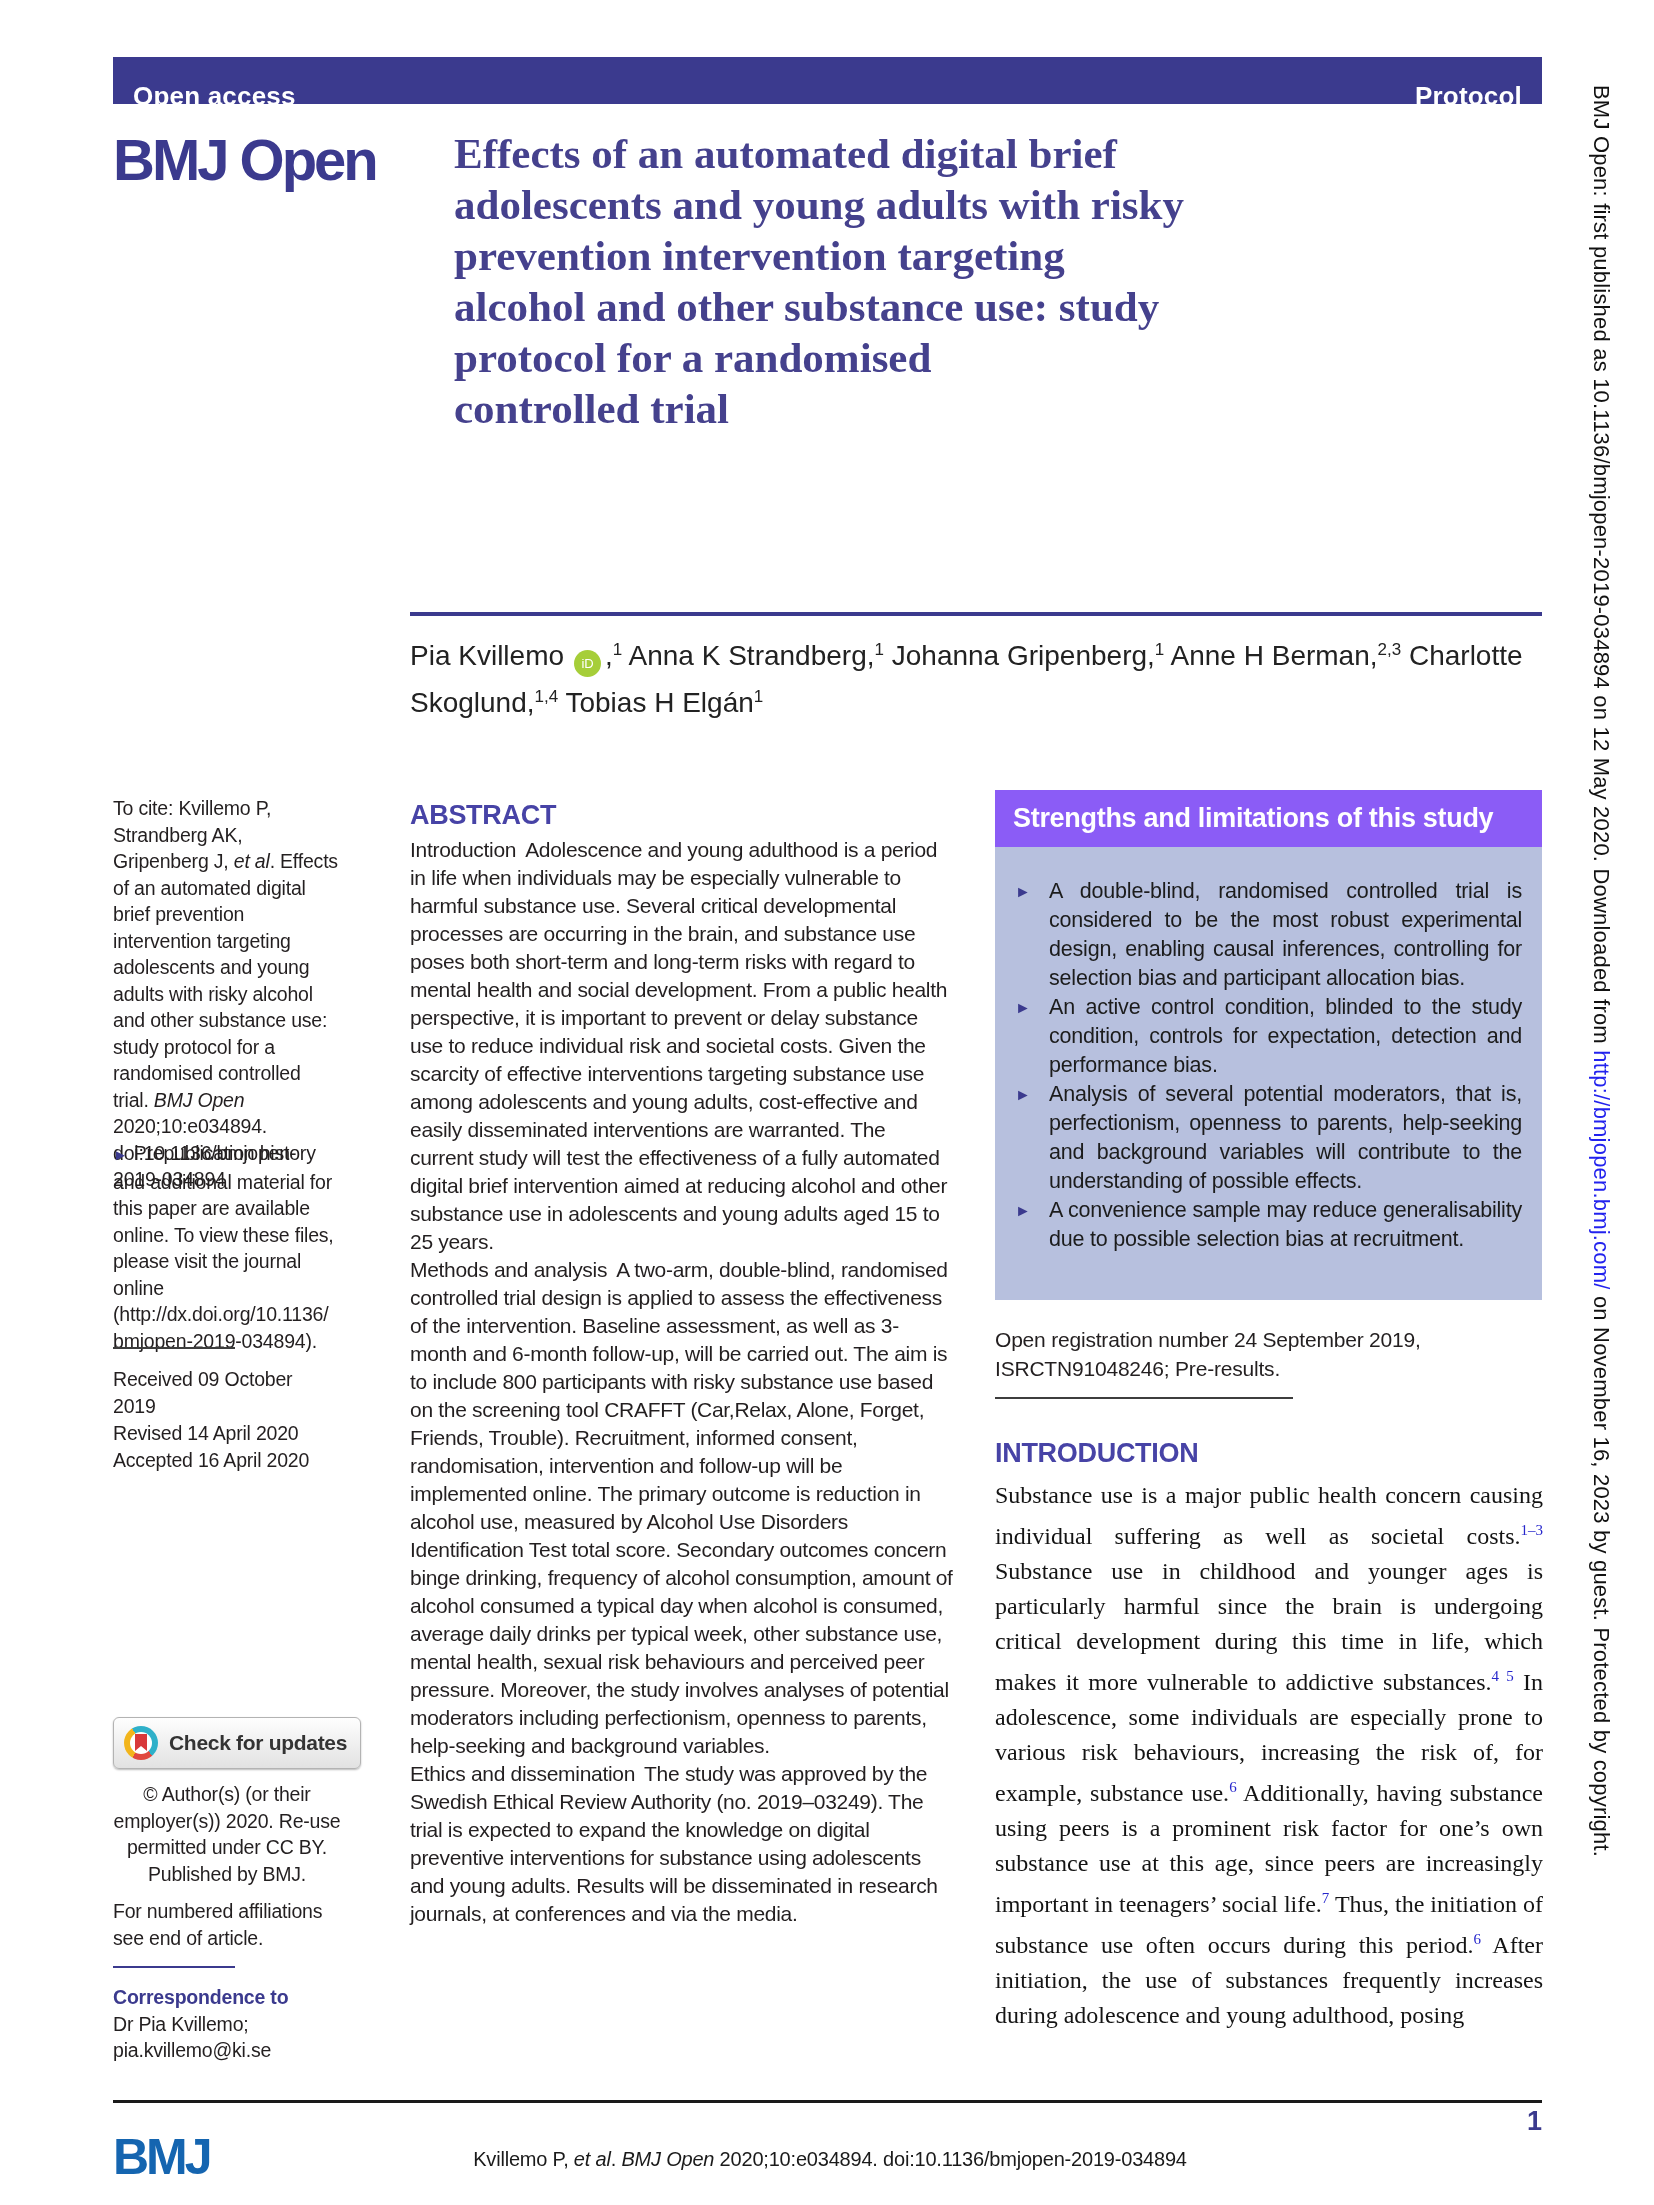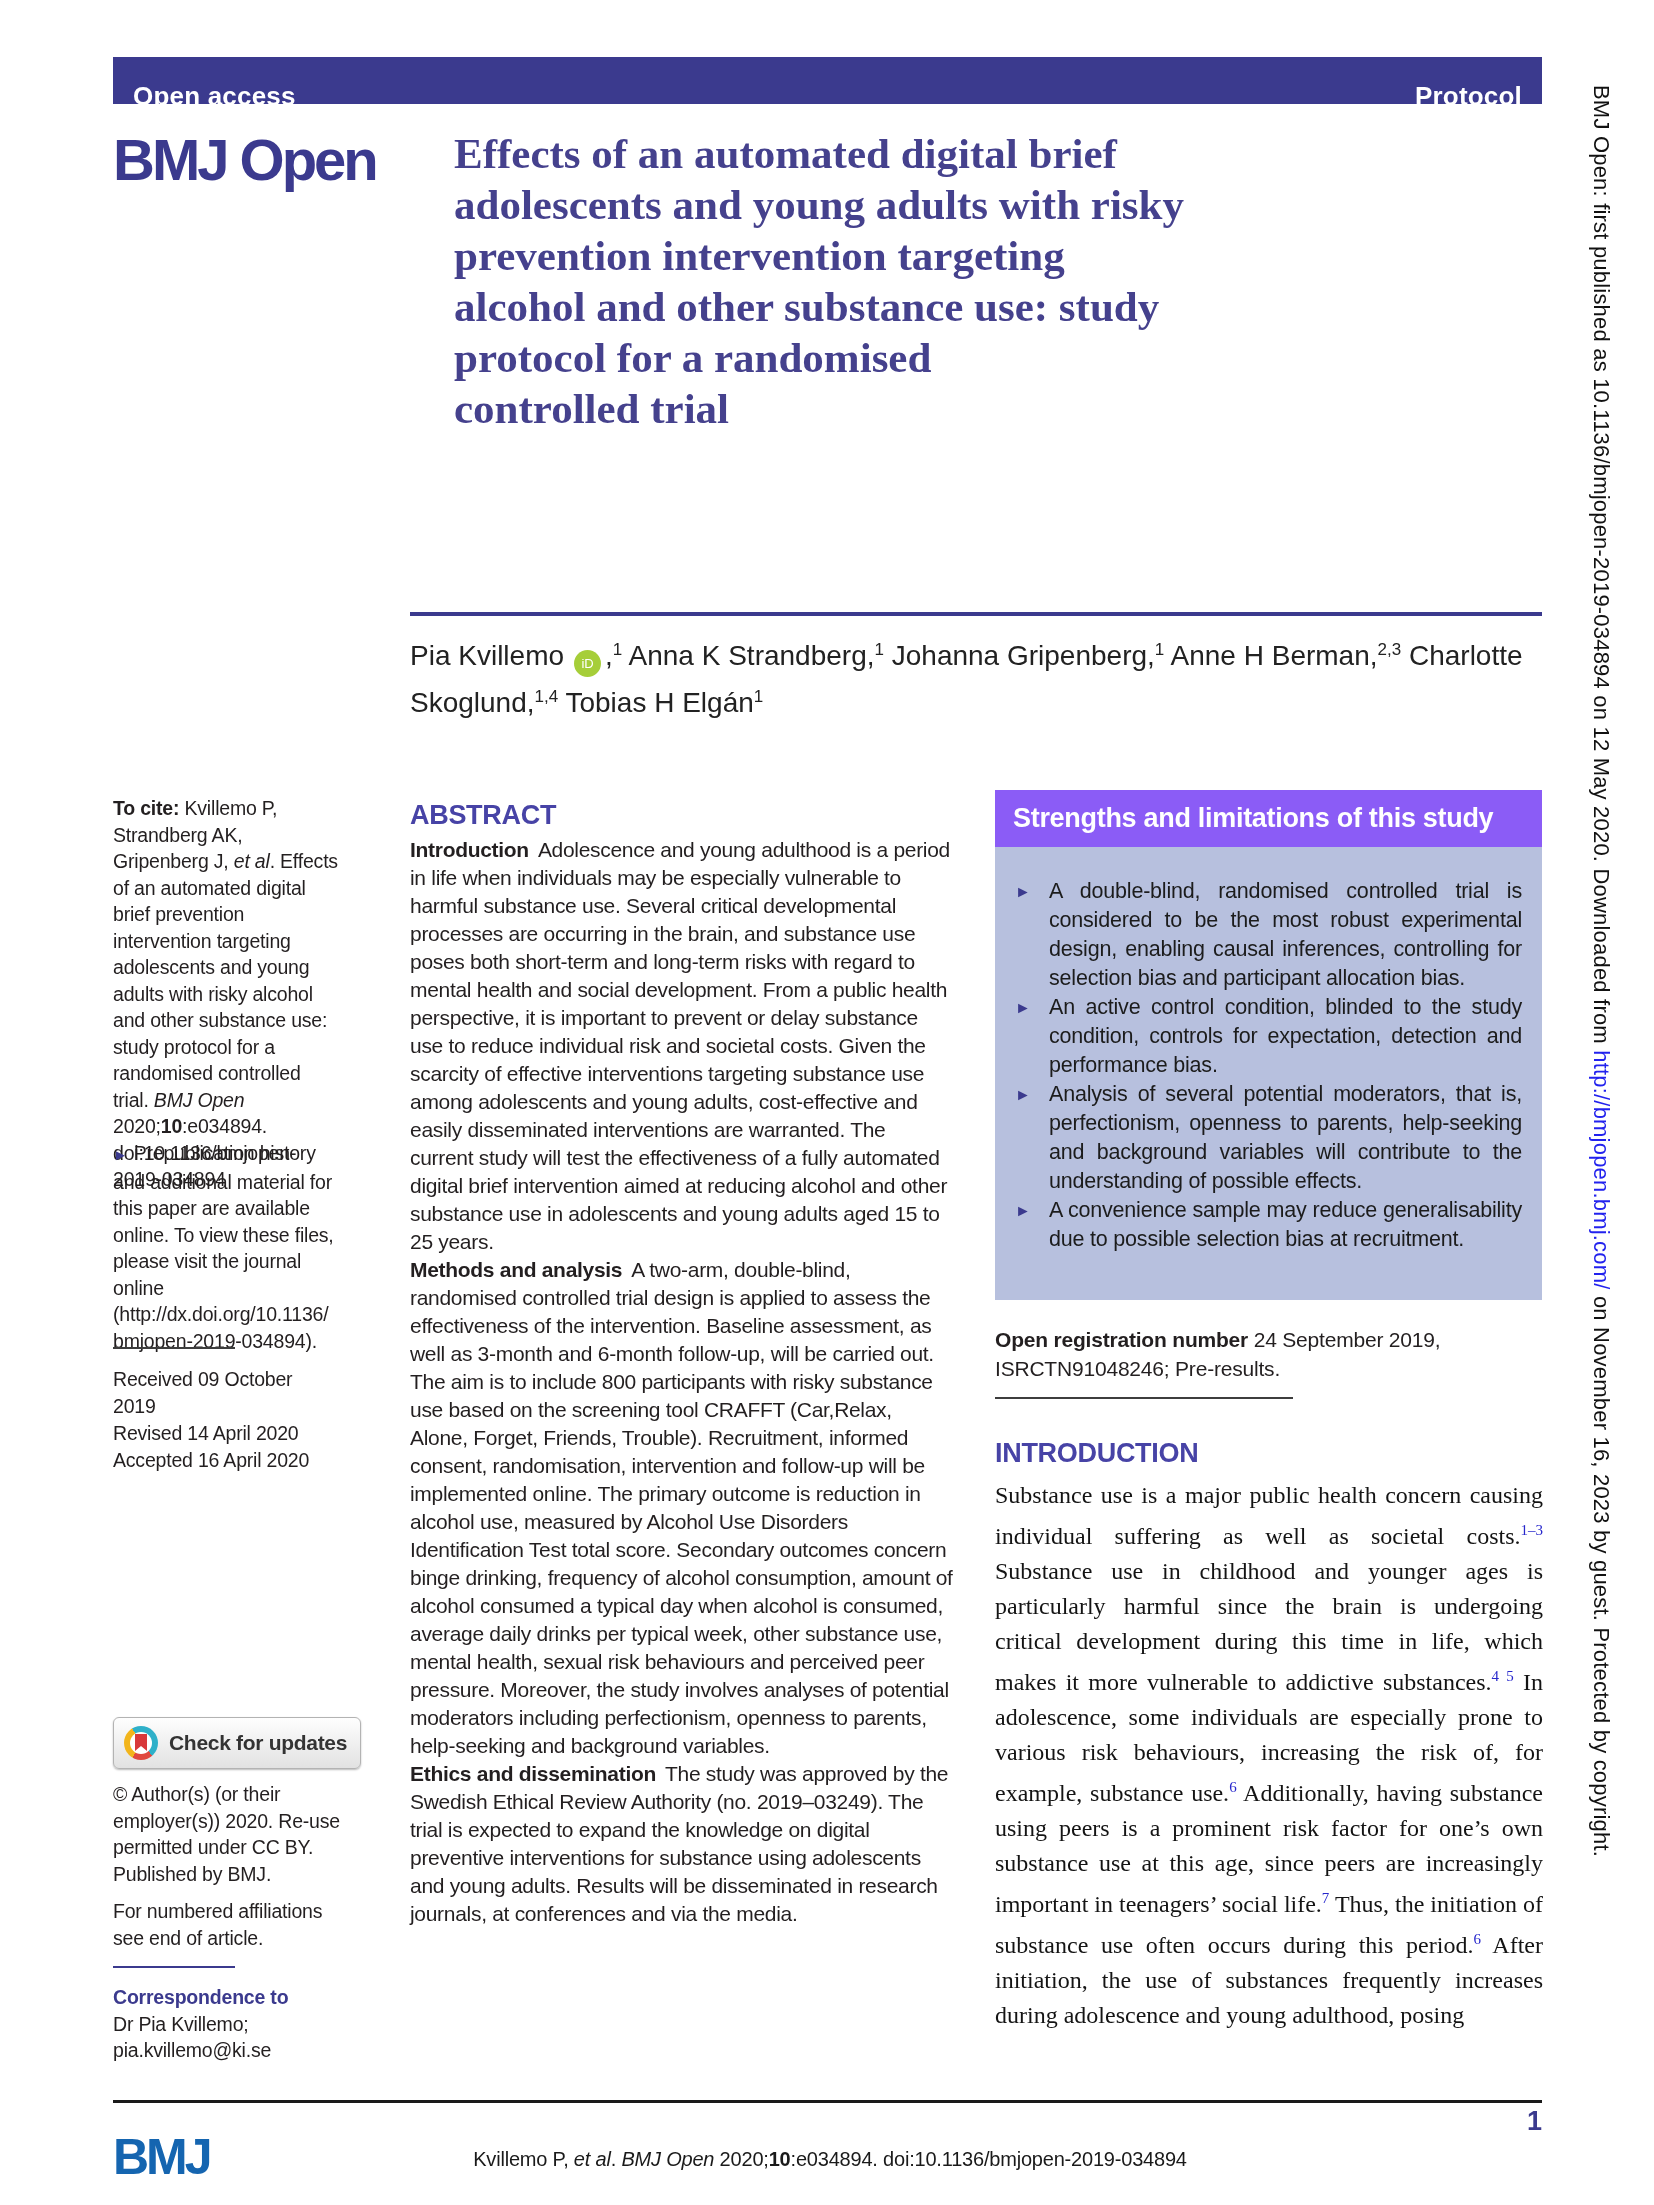--- a/index.html
+++ b/index.html
@@ -37,21 +37,21 @@
   .cfu { left:113px; top:1717px; width:248px; height:52px; border:1px solid #b3b3b3;
     border-radius:6px; background:linear-gradient(#fefefe,#e2e2e2);
     box-shadow:0 1px 2px rgba(0,0,0,.28); display:flex; align-items:center;
     padding:0 10px; gap:11px; cursor:pointer; }
   .cfu-icon { width:34px; height:34px; border-radius:50%; position:relative; flex:none;
     background:conic-gradient(from 210deg,#f2b51c 0 33%,#2fb0c9 33% 80%,#e0483f 80% 100%); }
   .cfu-icon::after { content:""; position:absolute; inset:6px; background:#ffffff; border-radius:50%; }
   .cfu-icon::before { content:""; position:absolute; left:11px; top:8px; width:12px; height:17px;
     background:#d8383a; clip-path:polygon(0 0,100% 0,100% 100%,50% 70%,0 100%); z-index:2; }
   .cfu-label { font-size:21px; font-weight:bold; color:#333333; letter-spacing:-0.3px; }
-  .copyright { left:113px; top:1781px; width:228px; }
+  .copyright { left:113px; top:1781px; width:228px;text-align:center; }
   .affnote { left:113px; top:1898px; width:228px; }
   .div2 { left:113px; top:1966px; width:122px; border-top:2px solid #3b3a8e; }
   .corr { left:113px; top:1984px; width:228px; }
   .corr-label { color:#3b3a8e; font-weight:bold; }
 
   
   .ab-head { left:410px; top:800px; font-size:27px; font-weight:bold; color:#4743a6; letter-spacing:-0.3px; }
   .abstract { left:410px; top:836px; width:543px; font-size:21px; line-height:28px; letter-spacing:-0.3px; }
   .ab-label { margin-right:9px; }
 
@@ -78,21 +78,21 @@
 
   
   .foot-rule { left:113px; top:2100px; width:1429px; border-top:3px solid #1a1a1a; }
   .bmj-logo { left:113px; top:2132px; font-size:50px; font-weight:bold; color:#1565b0;
     letter-spacing:-3px; line-height:1; }
   .foot-cite { left:410px; top:2148px; width:840px; text-align:center; font-size:20px;
     letter-spacing:-0.2px; color:#1a1a1a; }
   .page-num { left:1392px; top:2106px; width:150px; text-align:right; font-size:27px;
     font-weight:bold; color:#3b3a8e; }
 
-  i { font-style:italic; } b { font-weight:bold; }
+  i { font-style:italic; } b { font-weight:normal; }
 </style>
 </head>
 <body>
 
 <div id="page">
 
   <div class="abs topbar">
     <span>Open access</span>
     <span>Protocol</span>
   </div>

